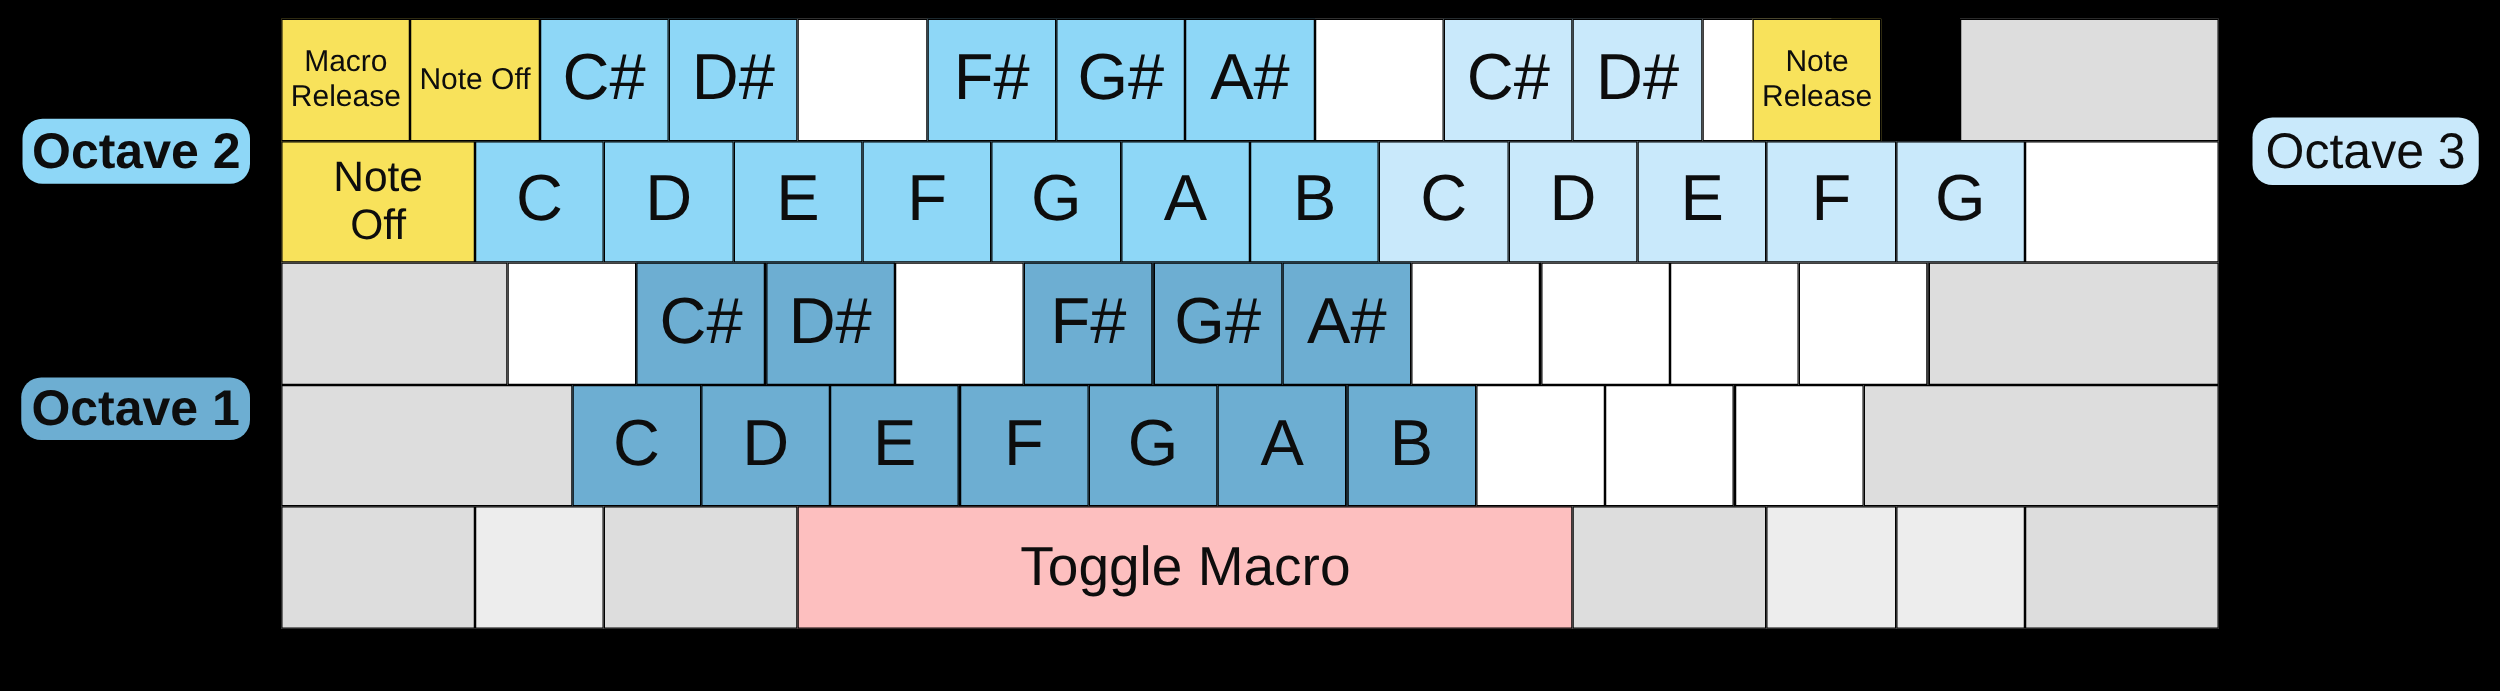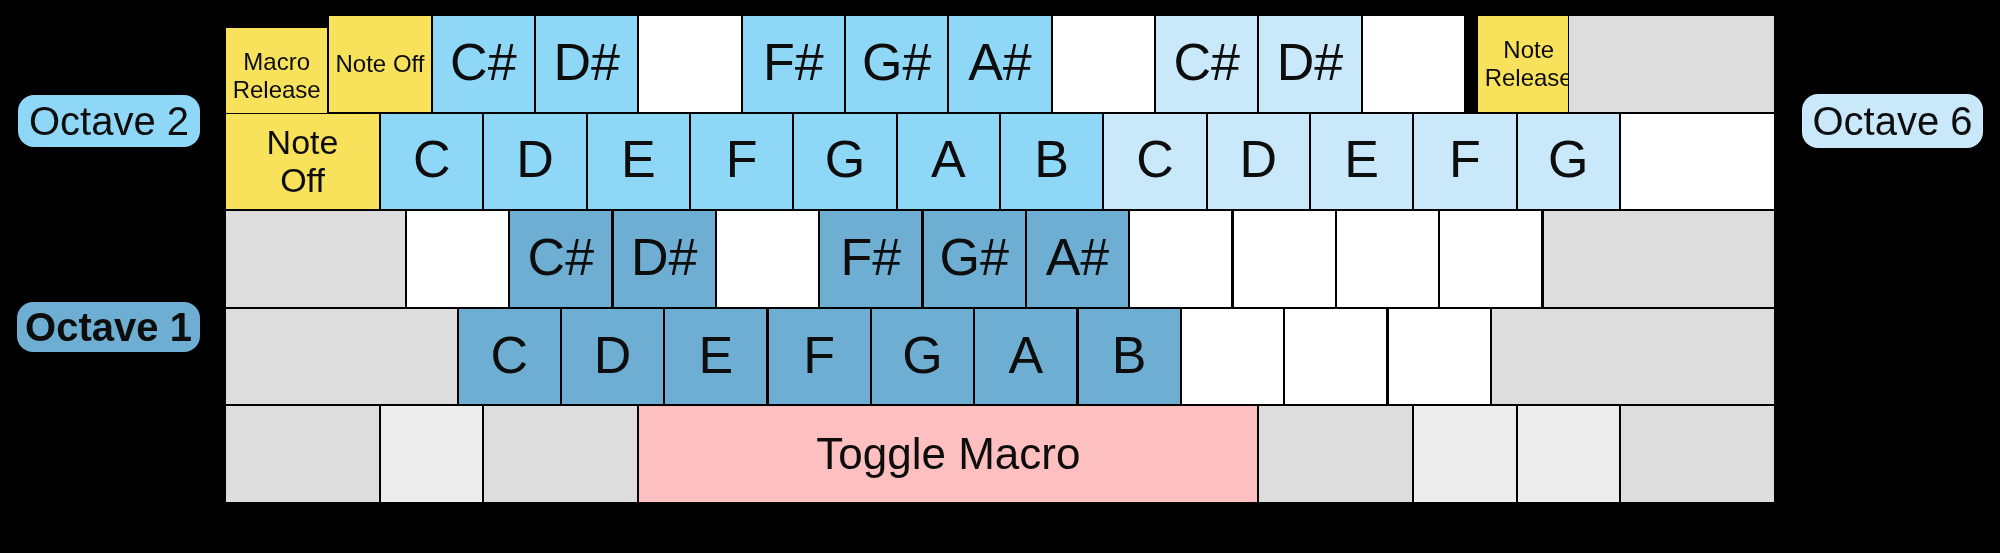--- a/index.html
+++ b/index.html
@@ -39,45 +39,45 @@
     position: absolute;
     border-radius: 16px;
     display: flex;
     align-items: center;
     justify-content: center;
     font-size: 40px;
     line-height: 1;
     color: #0d0d0d;
     white-space: nowrap;
   }
-  .pill-octave2 { left: 18px;   top: 95px;  width: 182px; height: 52px; }
+  .pill-octave2 { left: 18px;   top: 95px;  width: 182px; height: 52px; font-weight: bold; }
   .pill-octave1 { left: 17px;   top: 302px; width: 183px; height: 50px; }
   .pill-octave3 { left: 1802px; top: 94px;  width: 181px; height: 54px; }
 </style>
 </head>
 <body>
 
 <div class="stage" style="background: rgb(0, 0, 0);">
   <div class="pill pill-octave2" style="background: rgb(142, 215, 247);">Octave 2</div>
   <div class="pill pill-octave1" style="background: rgb(109, 174, 210); font-weight: bold;">Octave 1</div>
-  <div class="pill pill-octave3" style="background: rgb(201, 233, 251);">Octave 6</div>
+  <div class="pill pill-octave3" style="background: rgb(201, 233, 251);">Octave 3</div>
   <div class="keyboard" id="keyboard">
-      <div class="key kind-function" style="left: 0px; top: 12px; width: 103.333px; height: 97.6px; background: rgb(248, 226, 91); border-color: rgb(0, 0, 0); color: rgb(13, 13, 13);">Macro Release</div>
+      <div class="key kind-function" style="left: 0px; top: 0px; width: 103.333px; height: 97.6px; background: rgb(248, 226, 91); border-color: rgb(0, 0, 0); color: rgb(13, 13, 13);">Macro Release</div>
       <div class="key kind-function" style="left: 103.333px; top: 0px; width: 103.333px; height: 97.6px; background: rgb(248, 226, 91); border-color: rgb(0, 0, 0); color: rgb(13, 13, 13);">Note Off</div>
       <div class="key kind-note" style="left: 206.667px; top: 0px; width: 103.333px; height: 97.6px; background: rgb(142, 215, 247); border-color: rgb(0, 0, 0); color: rgb(13, 13, 13);">C#</div>
       <div class="key kind-note" style="left: 310px; top: 0px; width: 103.333px; height: 97.6px; background: rgb(142, 215, 247); border-color: rgb(0, 0, 0); color: rgb(13, 13, 13);">D#</div>
       <div class="key kind-blank" style="left: 413.333px; top: 0px; width: 103.333px; height: 97.6px; background: rgb(255, 255, 255); border-color: rgb(0, 0, 0); color: rgb(13, 13, 13);"></div>
       <div class="key kind-note" style="left: 516.667px; top: 0px; width: 103.333px; height: 97.6px; background: rgb(142, 215, 247); border-color: rgb(0, 0, 0); color: rgb(13, 13, 13);">F#</div>
       <div class="key kind-note" style="left: 620px; top: 0px; width: 103.333px; height: 97.6px; background: rgb(142, 215, 247); border-color: rgb(0, 0, 0); color: rgb(13, 13, 13);">G#</div>
       <div class="key kind-note" style="left: 723.333px; top: 0px; width: 103.333px; height: 97.6px; background: rgb(142, 215, 247); border-color: rgb(0, 0, 0); color: rgb(13, 13, 13);">A#</div>
       <div class="key kind-blank" style="left: 826.667px; top: 0px; width: 103.333px; height: 97.6px; background: rgb(255, 255, 255); border-color: rgb(0, 0, 0); color: rgb(13, 13, 13);"></div>
       <div class="key kind-note" style="left: 930px; top: 0px; width: 103.333px; height: 97.6px; background: rgb(201, 233, 251); border-color: rgb(0, 0, 0); color: rgb(13, 13, 13);">C#</div>
       <div class="key kind-note" style="left: 1033.33px; top: 0px; width: 103.333px; height: 97.6px; background: rgb(201, 233, 251); border-color: rgb(0, 0, 0); color: rgb(13, 13, 13);">D#</div>
       <div class="key kind-blank" style="left: 1136.67px; top: 0px; width: 103.333px; height: 97.6px; background: rgb(255, 255, 255); border-color: rgb(0, 0, 0); color: rgb(13, 13, 13);"></div>
-      <div class="key kind-function" style="left: 1252px; top: 0px; width: 103.333px; height: 97.6px; background: rgb(248, 226, 91); border-color: rgb(0, 0, 0); color: rgb(13, 13, 13);">Note Release</div>
+      <div class="key kind-function" style="left: 1177px; top: 0px; width: 103.333px; height: 97.6px; background: rgb(248, 226, 91); border-color: rgb(0, 0, 0); color: rgb(13, 13, 13);">Note Release</div>
       <div class="key kind-blank" style="left: 1343.33px; top: 0px; width: 206.667px; height: 97.6px; background: rgb(221, 221, 221); border-color: rgb(0, 0, 0); color: rgb(13, 13, 13);"></div>
       <div class="key kind-function-large" style="left: 0px; top: 97.6px; width: 155px; height: 97.6px; background: rgb(248, 226, 91); border-color: rgb(0, 0, 0); color: rgb(13, 13, 13);">Note Off</div>
       <div class="key kind-note" style="left: 155px; top: 97.6px; width: 103.333px; height: 97.6px; background: rgb(142, 215, 247); border-color: rgb(0, 0, 0); color: rgb(13, 13, 13);">C</div>
       <div class="key kind-note" style="left: 258.333px; top: 97.6px; width: 103.333px; height: 97.6px; background: rgb(142, 215, 247); border-color: rgb(0, 0, 0); color: rgb(13, 13, 13);">D</div>
       <div class="key kind-note" style="left: 361.667px; top: 97.6px; width: 103.333px; height: 97.6px; background: rgb(142, 215, 247); border-color: rgb(0, 0, 0); color: rgb(13, 13, 13);">E</div>
       <div class="key kind-note" style="left: 465px; top: 97.6px; width: 103.333px; height: 97.6px; background: rgb(142, 215, 247); border-color: rgb(0, 0, 0); color: rgb(13, 13, 13);">F</div>
       <div class="key kind-note" style="left: 568.333px; top: 97.6px; width: 103.333px; height: 97.6px; background: rgb(142, 215, 247); border-color: rgb(0, 0, 0); color: rgb(13, 13, 13);">G</div>
       <div class="key kind-note" style="left: 671.667px; top: 97.6px; width: 103.333px; height: 97.6px; background: rgb(142, 215, 247); border-color: rgb(0, 0, 0); color: rgb(13, 13, 13);">A</div>
       <div class="key kind-note" style="left: 775px; top: 97.6px; width: 103.333px; height: 97.6px; background: rgb(142, 215, 247); border-color: rgb(0, 0, 0); color: rgb(13, 13, 13);">B</div>
       <div class="key kind-note" style="left: 878.333px; top: 97.6px; width: 103.333px; height: 97.6px; background: rgb(201, 233, 251); border-color: rgb(0, 0, 0); color: rgb(13, 13, 13);">C</div>

